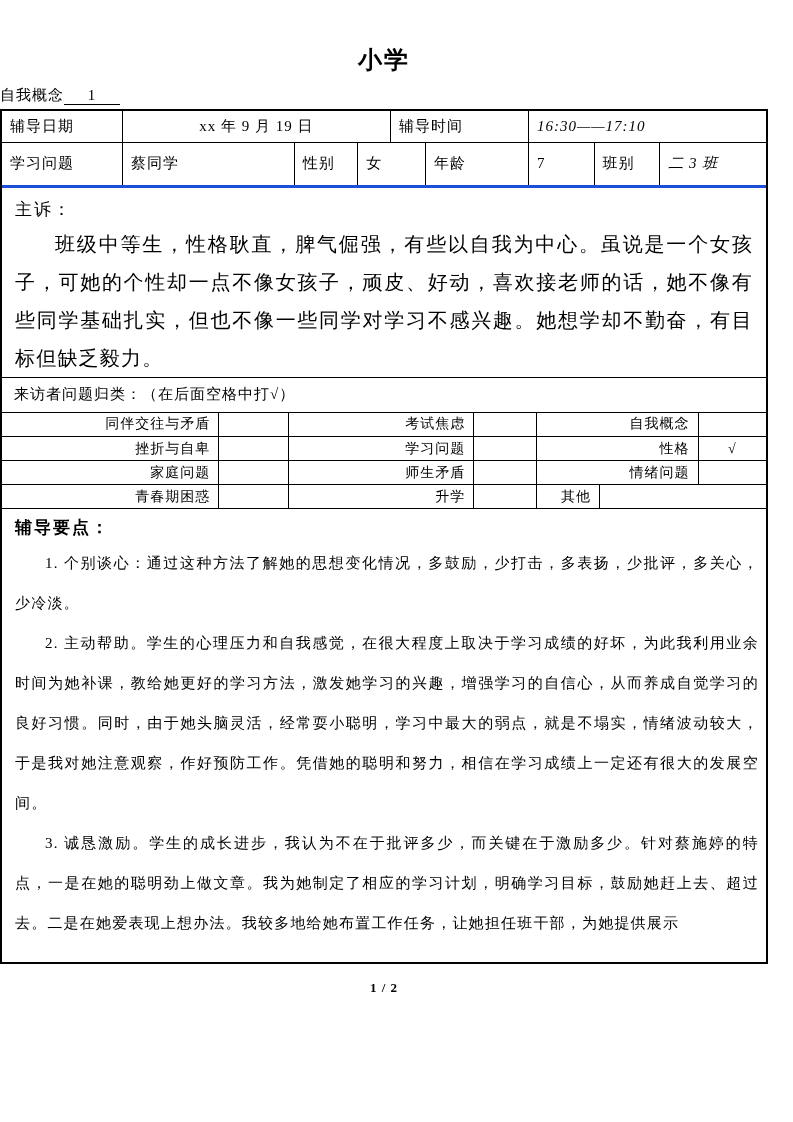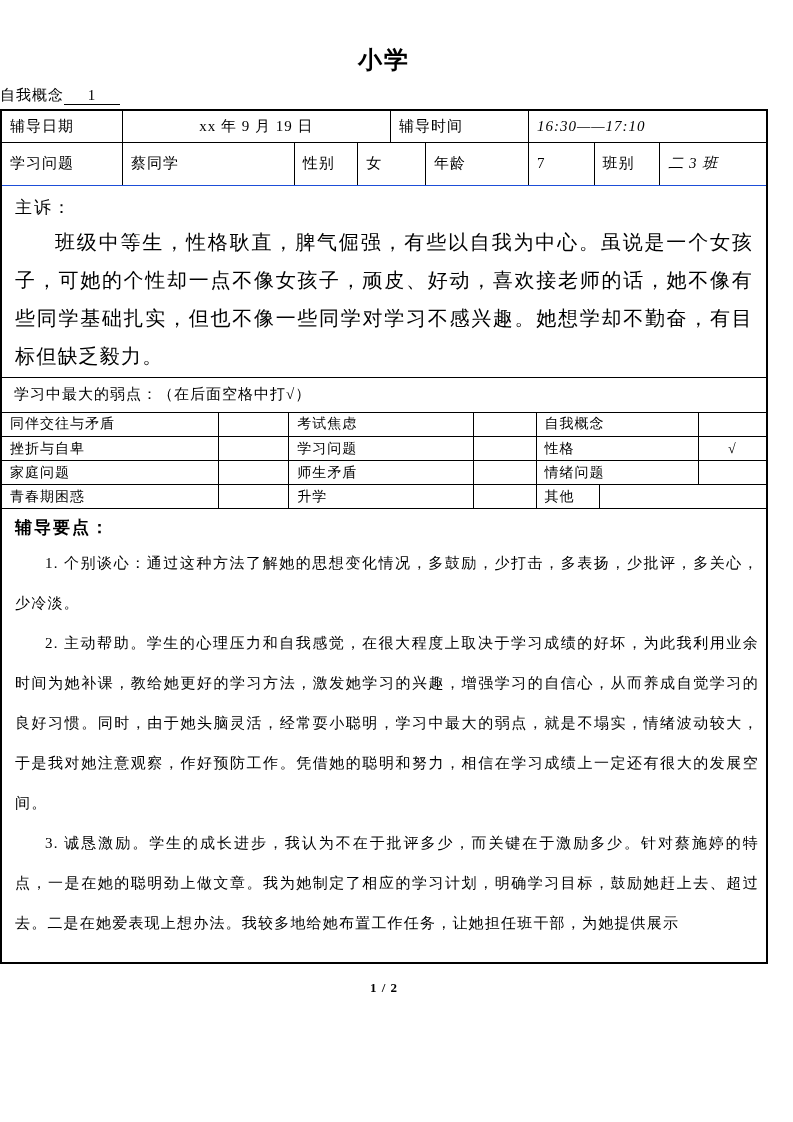--- a/index.html
+++ b/index.html
@@ -28,36 +28,36 @@
 
   .form { border: 2px solid #000; }
   table { border-collapse: collapse; width: 100%; table-layout: fixed; }
   td { border-right: 1px solid #000; vertical-align: middle; font-size: 15px; padding: 0 8px; letter-spacing: 1px; overflow: hidden; }
   td:last-child { border-right: none; font-style: italic; }
   .tbl-row1 td { height: 31px; border-bottom: 1px solid #000; }
   .tbl-row2 td { height: 42px; }
   .cell-center { text-align: center; }
 
   .complaint {
-    border-top: 1px solid #1d4ed8; border-bottom: 1px solid #000;
+    border-top: 3px solid #1d4ed8; border-bottom: 1px solid #000;
     height: 193px; padding: 9px 13px 0 13px;
   }
   .sec-label { font-size: 17px; letter-spacing: 2px; line-height: 26px; }
   .sec-label-bold { font-weight: bold; }
   .complaint p {
     font-size: 20px; line-height: 38px; text-align: justify;
     text-indent: 2em; letter-spacing: 1.2px; margin-top: 2px;
   }
 
   .class-header {
     border-bottom: 1px solid #000; height: 35px;
     font-size: 15px; letter-spacing: 1px;
     display: flex; align-items: center; padding-left: 12px;
   }
-  .tbl-class td { height: 24px; border-bottom: 1px solid #000; font-size: 14px; }
+  .tbl-class td { height: 24px; border-bottom: 1px solid #000; font-size: 14px; text-align: right; }
   .tbl-class .chk { text-align: center; padding: 0 2px; }
 
   .keypoints { height: 453px; padding: 6px 7px 0 13px; }
   .keypoints p {
     font-size: 15px; line-height: 40px; text-align: justify;
     text-indent: 2em; letter-spacing: 1.2px;
   }
   .keypoints p:first-of-type { margin-top: 2px; }
 
   .footer { text-align: center; font-size: 13px; font-weight: bold; margin-top: 16px; letter-spacing: 1px; }
@@ -118,21 +118,21 @@
         <td>二 3 班</td>
       </tr>
     </tbody>
       </table>
 
     <div class="complaint">
       <div class="sec-label">主诉：</div>
       <p>班级中等生，性格耿直，脾气倔强，有些以自我为中心。虽说是一个女孩子，可她的个性却一点不像女孩子，顽皮、好动，喜欢接老师的话，她不像有些同学基础扎实，但也不像一些同学对学习不感兴趣。她想学却不勤奋，有目标但缺乏毅力。</p>
     </div>
 
-    <div class="class-header">学习中最大的弱点：（在后面空格中打√）</div>
+    <div class="class-header">来访者问题归类：（在后面空格中打√）</div>
 
     <table class="tbl-class">
       <colgroup>
           <col style="width:198px">
           <col style="width:64px">
           <col style="width:169px">
           <col style="width:57px">
           <col style="width:58px">
           <col style="width:90px">
           <col style="width:62px">

